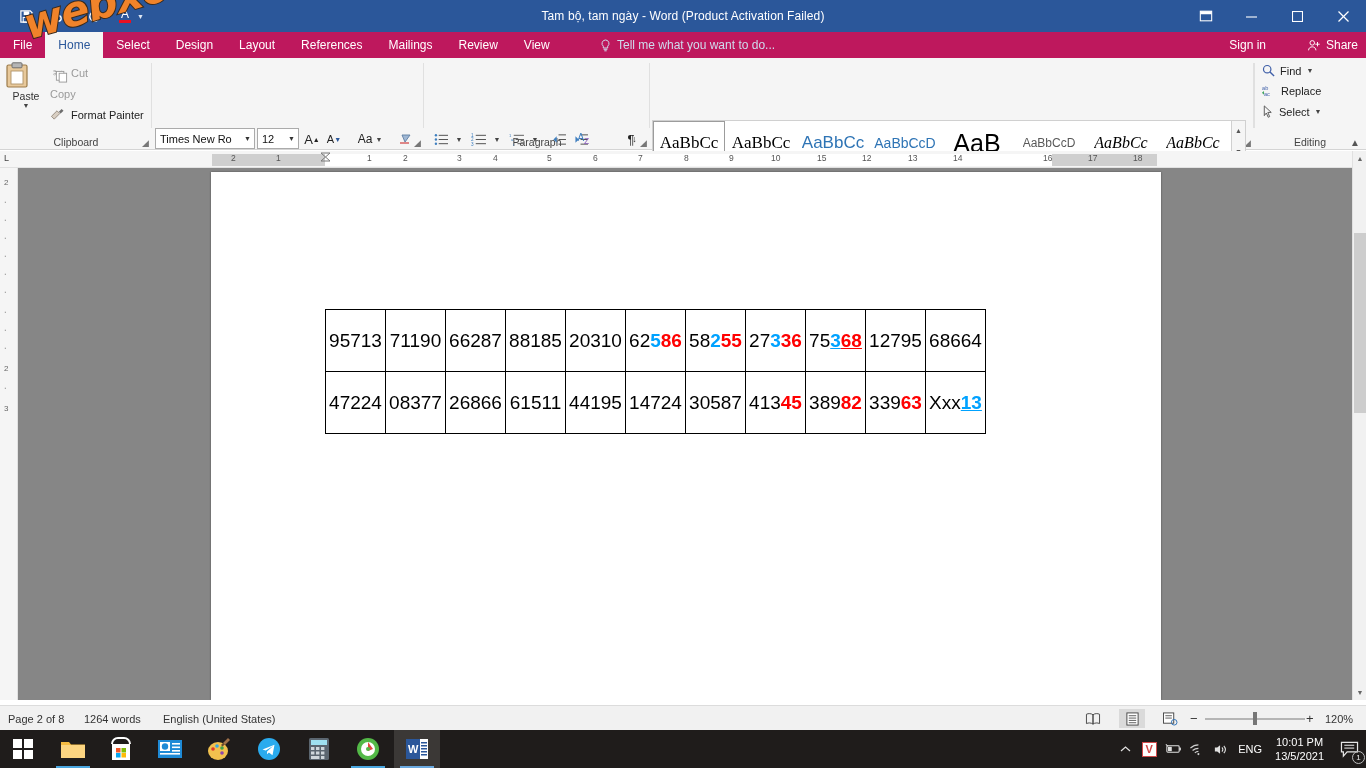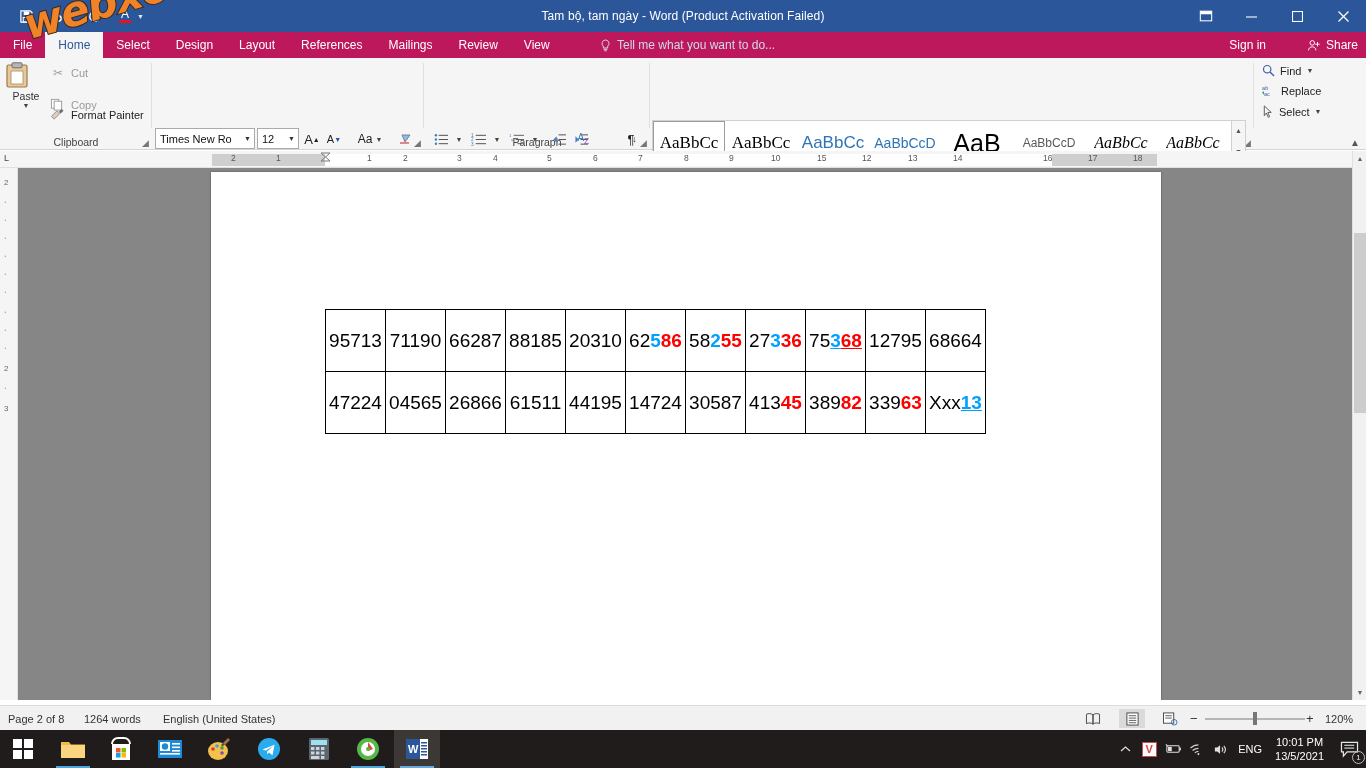--- a/index.html
+++ b/index.html
@@ -362,21 +362,21 @@
             </svg>
         </div>
         <div class="paste-lbl">Paste</div>
         <div class="paste-caret">▼</div>
       </div>
 
       <div class="clip-item" style="top:8px; color:#9a9a9a;">
         <span class="clip-ico">✂</span>
         <span>Cut</span>
       </div>
-      <div class="clip-item" style="top:40px; color:#9a9a9a;">
+      <div class="clip-item" style="top:12px; color:#9a9a9a;flex-direction:column;">
         <span class="clip-ico">
           <svg width="13" height="13" viewBox="0 0 14 14">
               <rect x="1.5" y="1.5" width="8" height="9.5" fill="#fff" stroke="#9a9a9a" stroke-width="1"></rect>
               <rect x="4.5" y="3.5" width="8" height="9.5" fill="#fff" stroke="#9a9a9a" stroke-width="1"></rect>
             </svg>
         </span>
         <span>Copy</span>
       </div>
       <div class="clip-item" style="top:50px; color:#222;">
         <span class="clip-ico">
@@ -640,20 +640,24 @@
         <div class="style-prev" style="font-family:'Liberation Serif',serif;font-style:italic;font-size:16px;color:#000;">AaBbCc</div>
         <div class="style-name">Emphasis</div>
       </div>
     </div>
     <div class="styles-scroll">
       <div class="ss-btn">▲</div>
       <div class="ss-btn">▼</div>
       <div class="ss-btn">▾</div>
     </div>
 
+    <div class="rgroup" style="left:1254px; width:112px;">
+      <div class="rgroup-label">Editing</div>
+      <div class="rgroup-sep" style="left:0;"></div>
+    </div>
     <div class="edit-item" style="top:6px;">
       <span>
         <svg width="13" height="13" viewBox="0 0 14 14">
             <circle cx="5.6" cy="5.6" r="4" fill="none" stroke="#3f5fa8" stroke-width="1.3"></circle>
             <line x1="8.6" y1="8.6" x2="13" y2="13" stroke="#3f5fa8" stroke-width="1.5"></line>
           </svg>
       </span>
       <span>Find</span>
       <span class="mini-caret">▼</span>
     </div>
@@ -742,21 +746,21 @@
             <td><span>20310</span></td>
             <td><span>62</span><span class="seg-blue">5</span><span class="seg-red">86</span></td>
             <td><span>58</span><span class="seg-blue">2</span><span class="seg-red">55</span></td>
             <td><span>27</span><span class="seg-blue">3</span><span class="seg-red">36</span></td>
             <td><span>75</span><span class="seg-blue-u">3</span><span class="seg-red-u">68</span></td>
             <td><span>12795</span></td>
             <td><span>68664</span></td>
           </tr>
           <tr>
             <td><span>47224</span></td>
-            <td><span>04565</span></td>
+            <td><span>08377</span></td>
             <td><span>26866</span></td>
             <td><span>61511</span></td>
             <td><span>44195</span></td>
             <td><span>14724</span></td>
             <td><span>30587</span></td>
             <td><span>413</span><span class="seg-red">45</span></td>
             <td><span>389</span><span class="seg-red">82</span></td>
             <td><span>339</span><span class="seg-red">63</span></td>
             <td><span>Xxx</span><span class="seg-blue-u">13</span></td>
           </tr>

